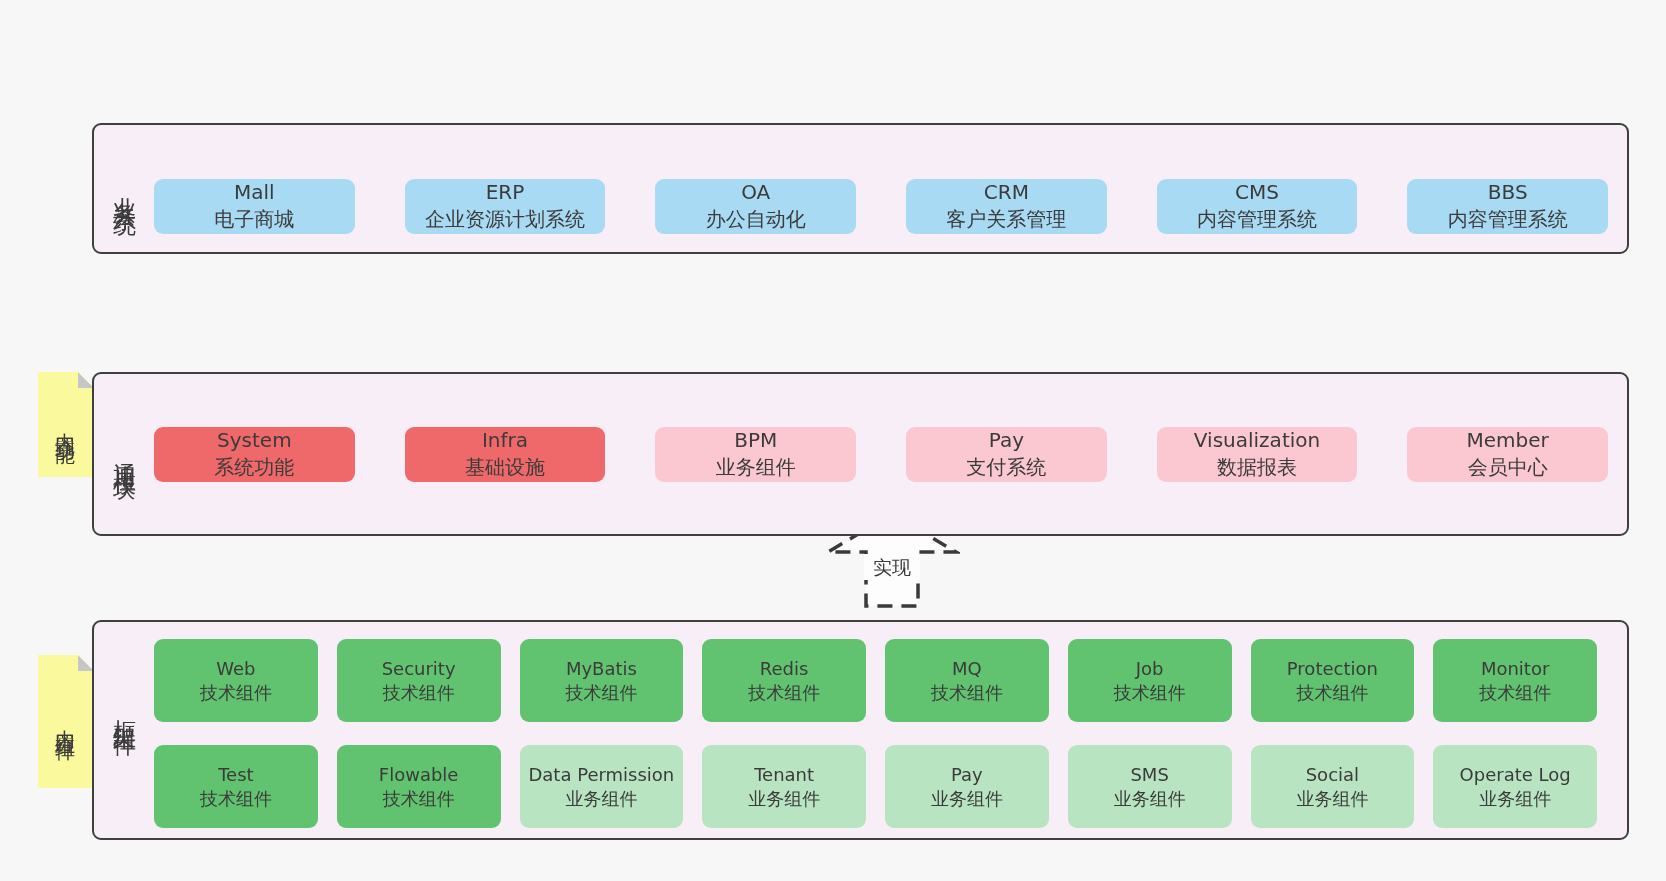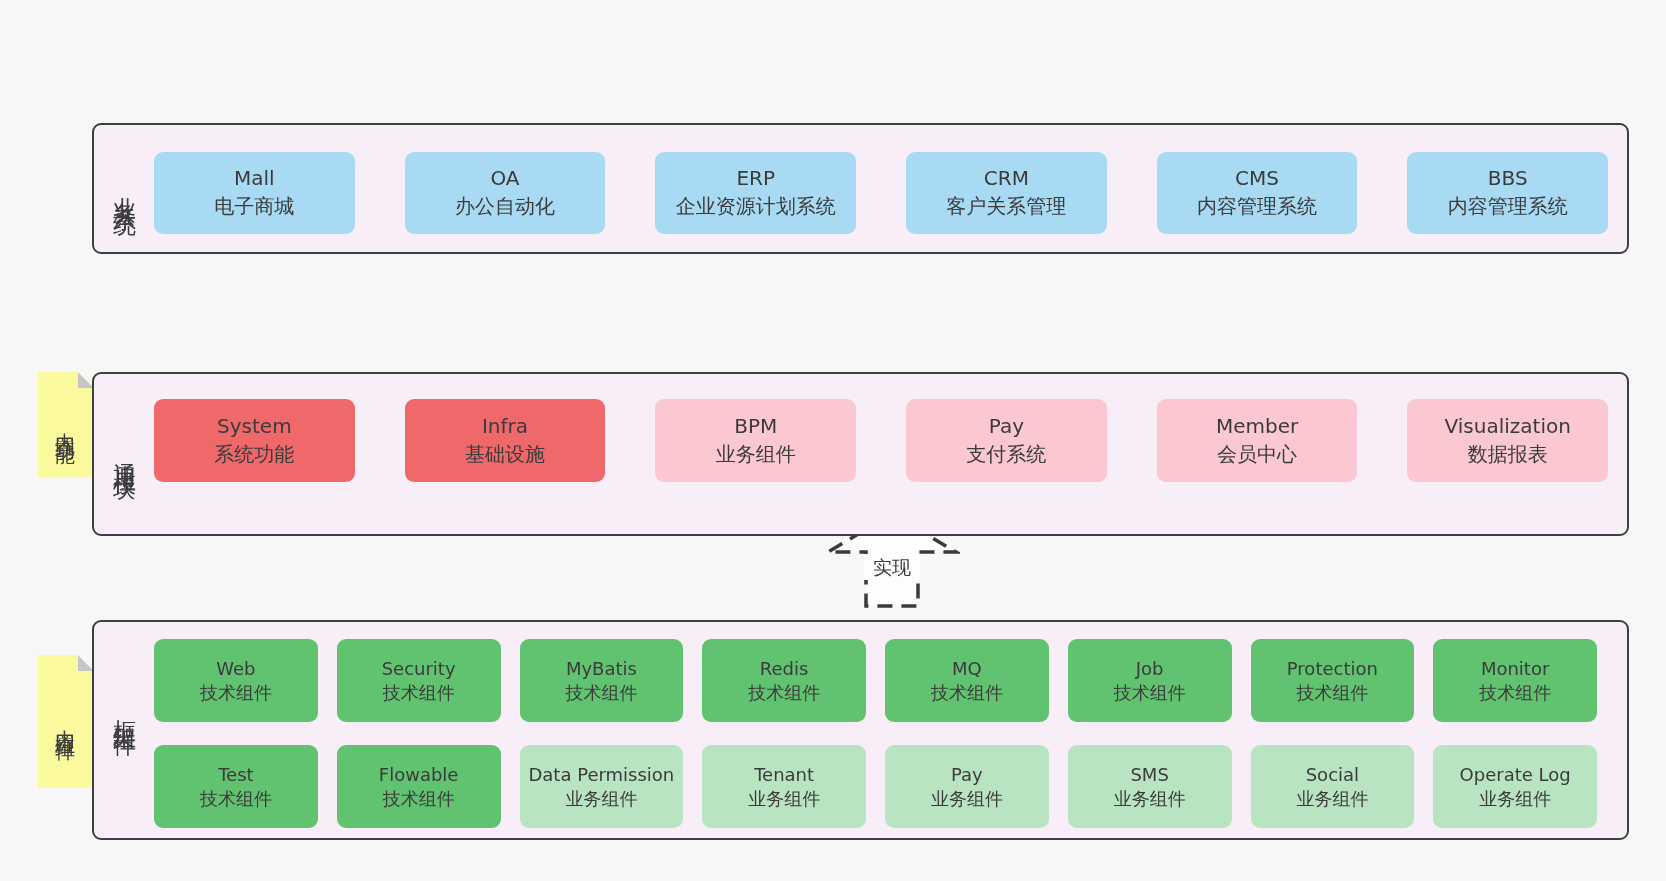--- a/index.html
+++ b/index.html
@@ -27,21 +27,21 @@
     position:absolute;left:16px;top:50%;transform:translateY(-50%);
     writing-mode:vertical-lr;text-orientation:upright;
     font-size:23px;letter-spacing:5px;color:#3b3b3b;white-space:nowrap;
   }
   #layer-components .side-label{top:calc(50% - 19px);}
 
   
   .boxes-row{
     position:absolute;display:flex;
   }
-  .cols6{left:60px;right:19px;top:27px;height:82px;gap:50px;}
+  .cols6{left:60px;right:19px;top:27px;height:82px;gap:50px;align-items:flex-end;}
   #layer-modules .cols6{top:25px;height:83px;}
   .cols8{left:60px;right:30px;height:83px;gap:19px;}
   #row-tech{top:17px;}
   #row-biz{top:123px;}
 
   .box{
     flex:1;border-radius:9px;
     display:flex;flex-direction:column;align-items:center;justify-content:center;
     text-align:center;font-size:20px;line-height:1.38;color:#3b3b3b;
   }
@@ -100,26 +100,26 @@
   </div>
 
   <div class="layer" id="layer-business">
     <div class="side-label">业务系统</div>
     <div class="boxes-row cols6">
       <div class="box blue">
         <div>Mall</div>
         <div>电子商城</div>
       </div>
       <div class="box blue">
+        <div>ERP</div>
+        <div>企业资源计划系统</div>
+      </div>
+      <div class="box blue">
         <div>OA</div>
         <div>办公自动化</div>
-      </div>
-      <div class="box blue">
-        <div>ERP</div>
-        <div>企业资源计划系统</div>
       </div>
       <div class="box blue">
         <div>CRM</div>
         <div>客户关系管理</div>
       </div>
       <div class="box blue">
         <div>CMS</div>
         <div>内容管理系统</div>
       </div>
       <div class="box blue">
@@ -142,26 +142,26 @@
       </div>
       <div class="box pink">
         <div>BPM</div>
         <div>业务组件</div>
       </div>
       <div class="box pink">
         <div>Pay</div>
         <div>支付系统</div>
       </div>
       <div class="box pink">
+        <div>Visualization</div>
+        <div>数据报表</div>
+      </div>
+      <div class="box pink">
         <div>Member</div>
         <div>会员中心</div>
-      </div>
-      <div class="box pink">
-        <div>Visualization</div>
-        <div>数据报表</div>
       </div>
     </div>
   </div>
 
   <div class="layer" id="layer-components">
     <div class="side-label">框架组件</div>
     <div class="boxes-row cols8" id="row-tech">
       <div class="box green">
         <div>Web</div>
         <div>技术组件</div>

